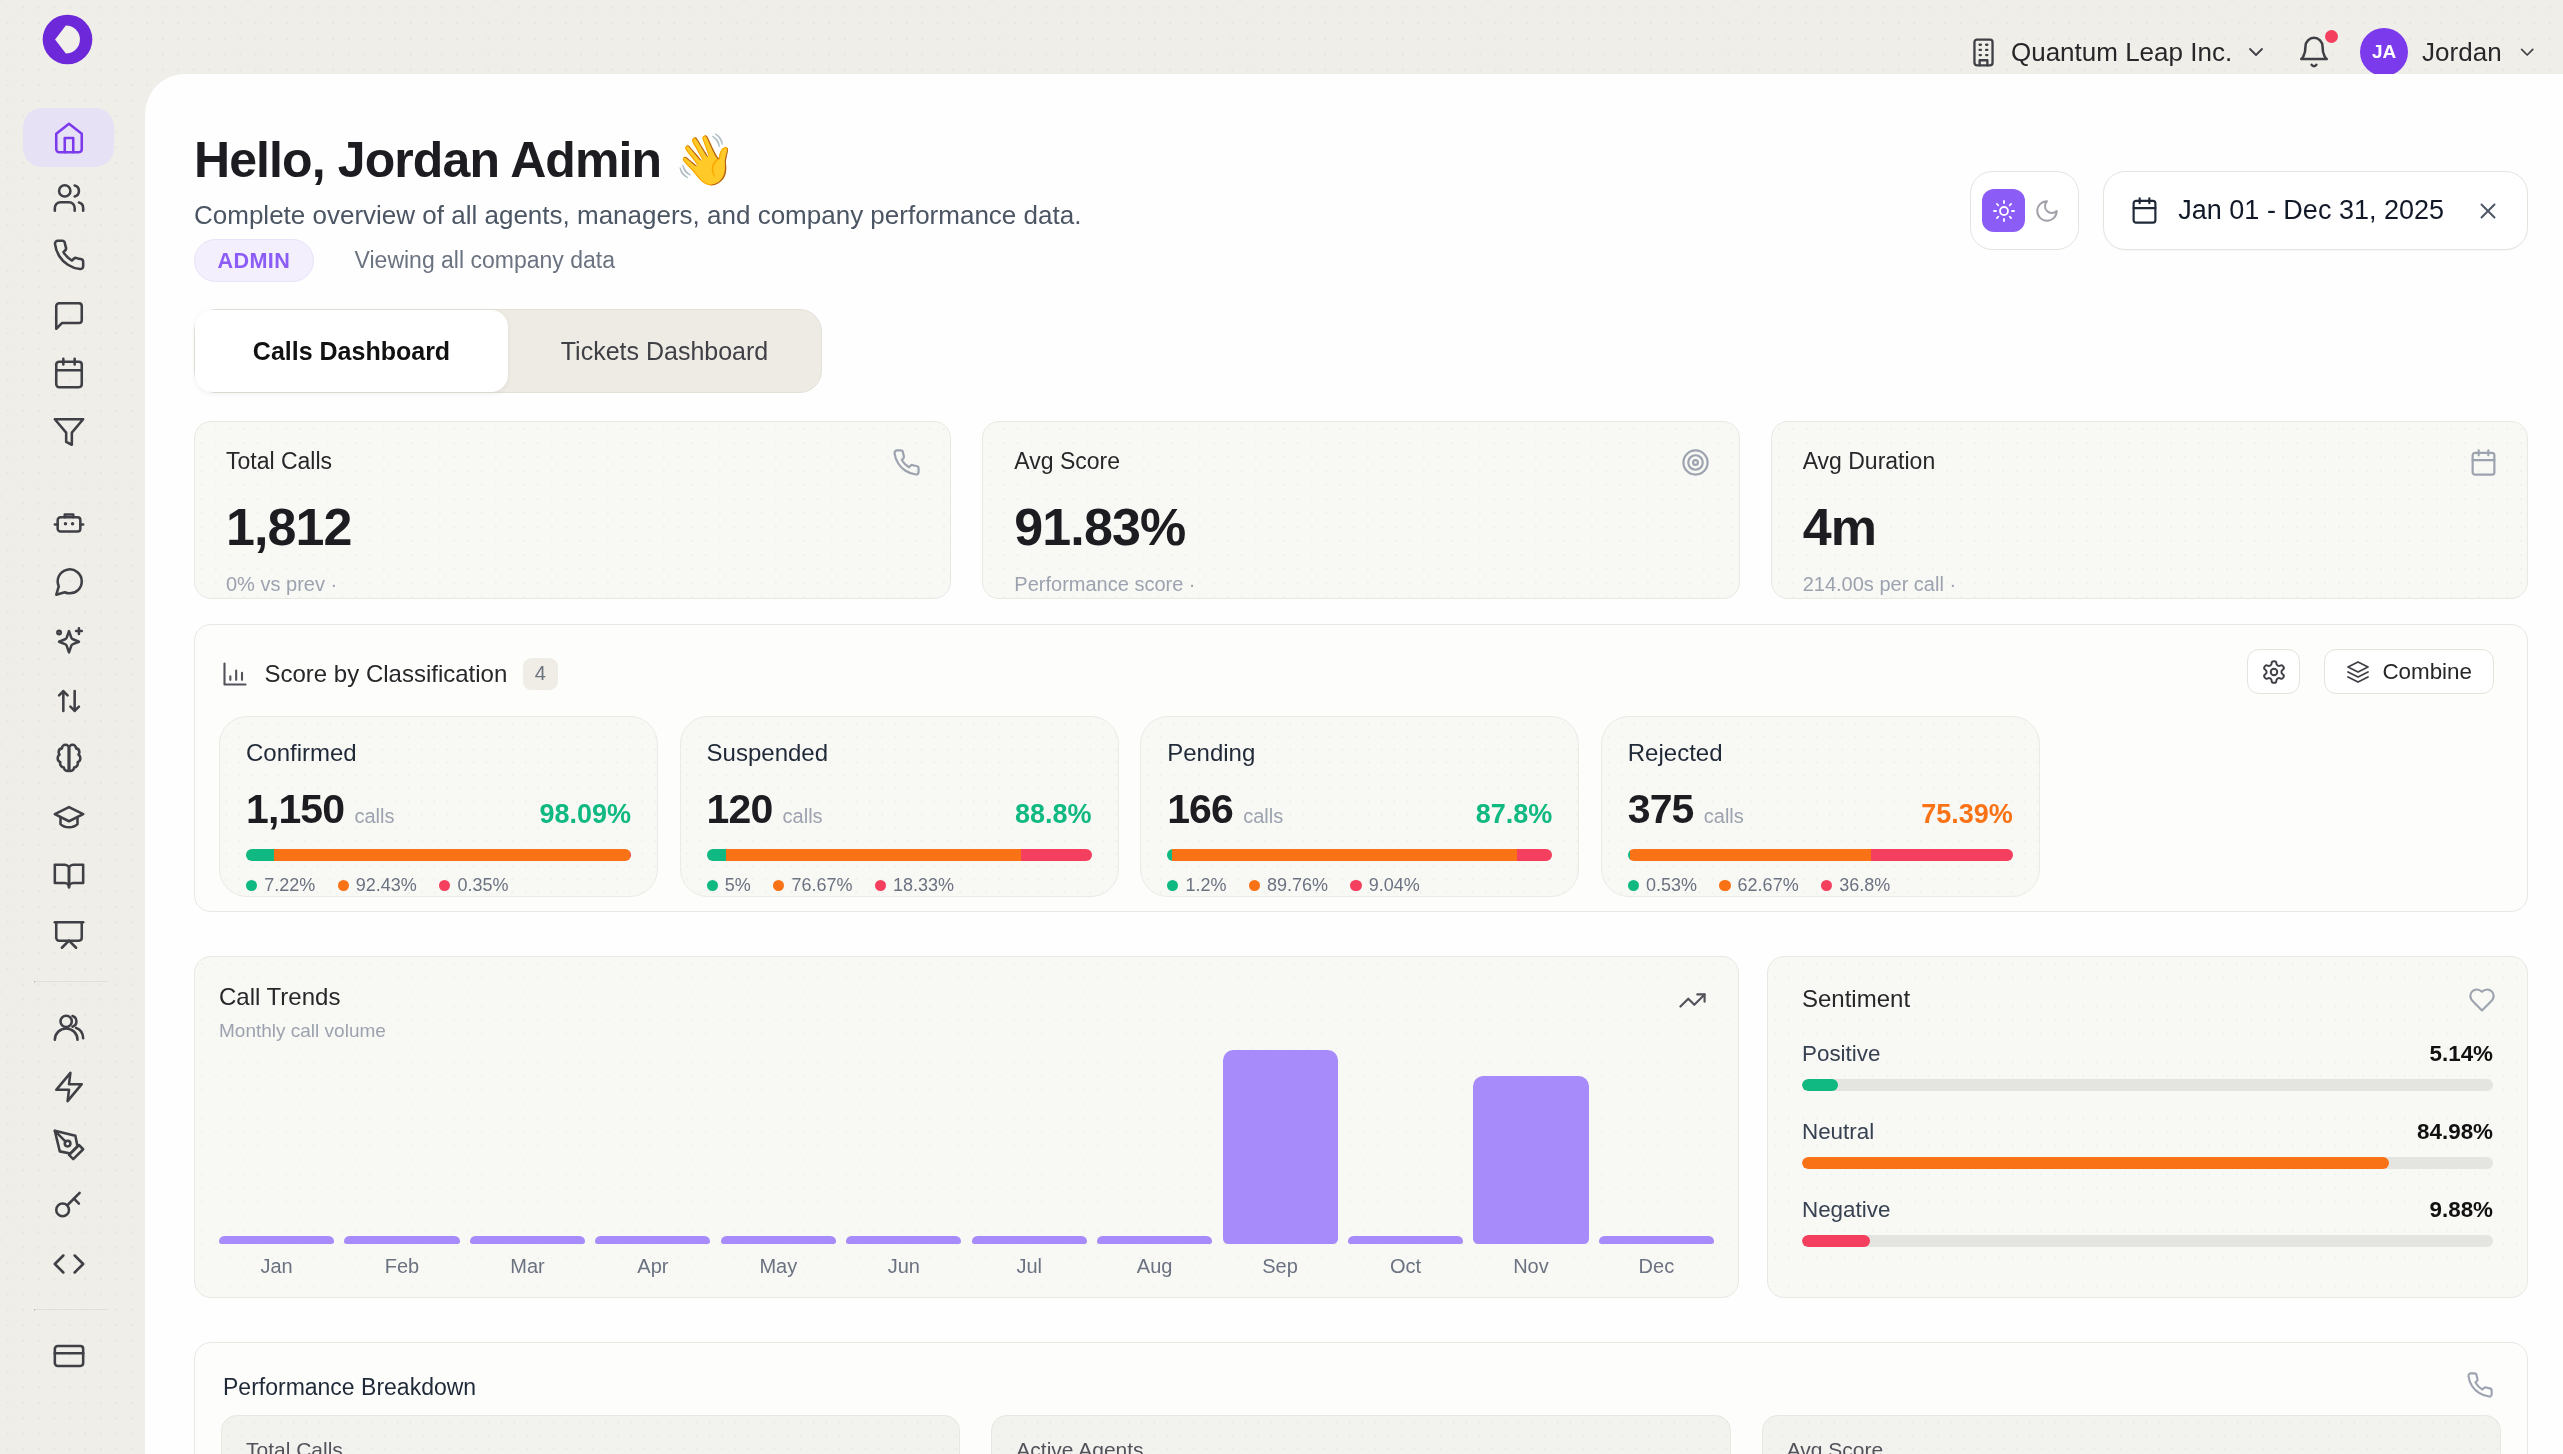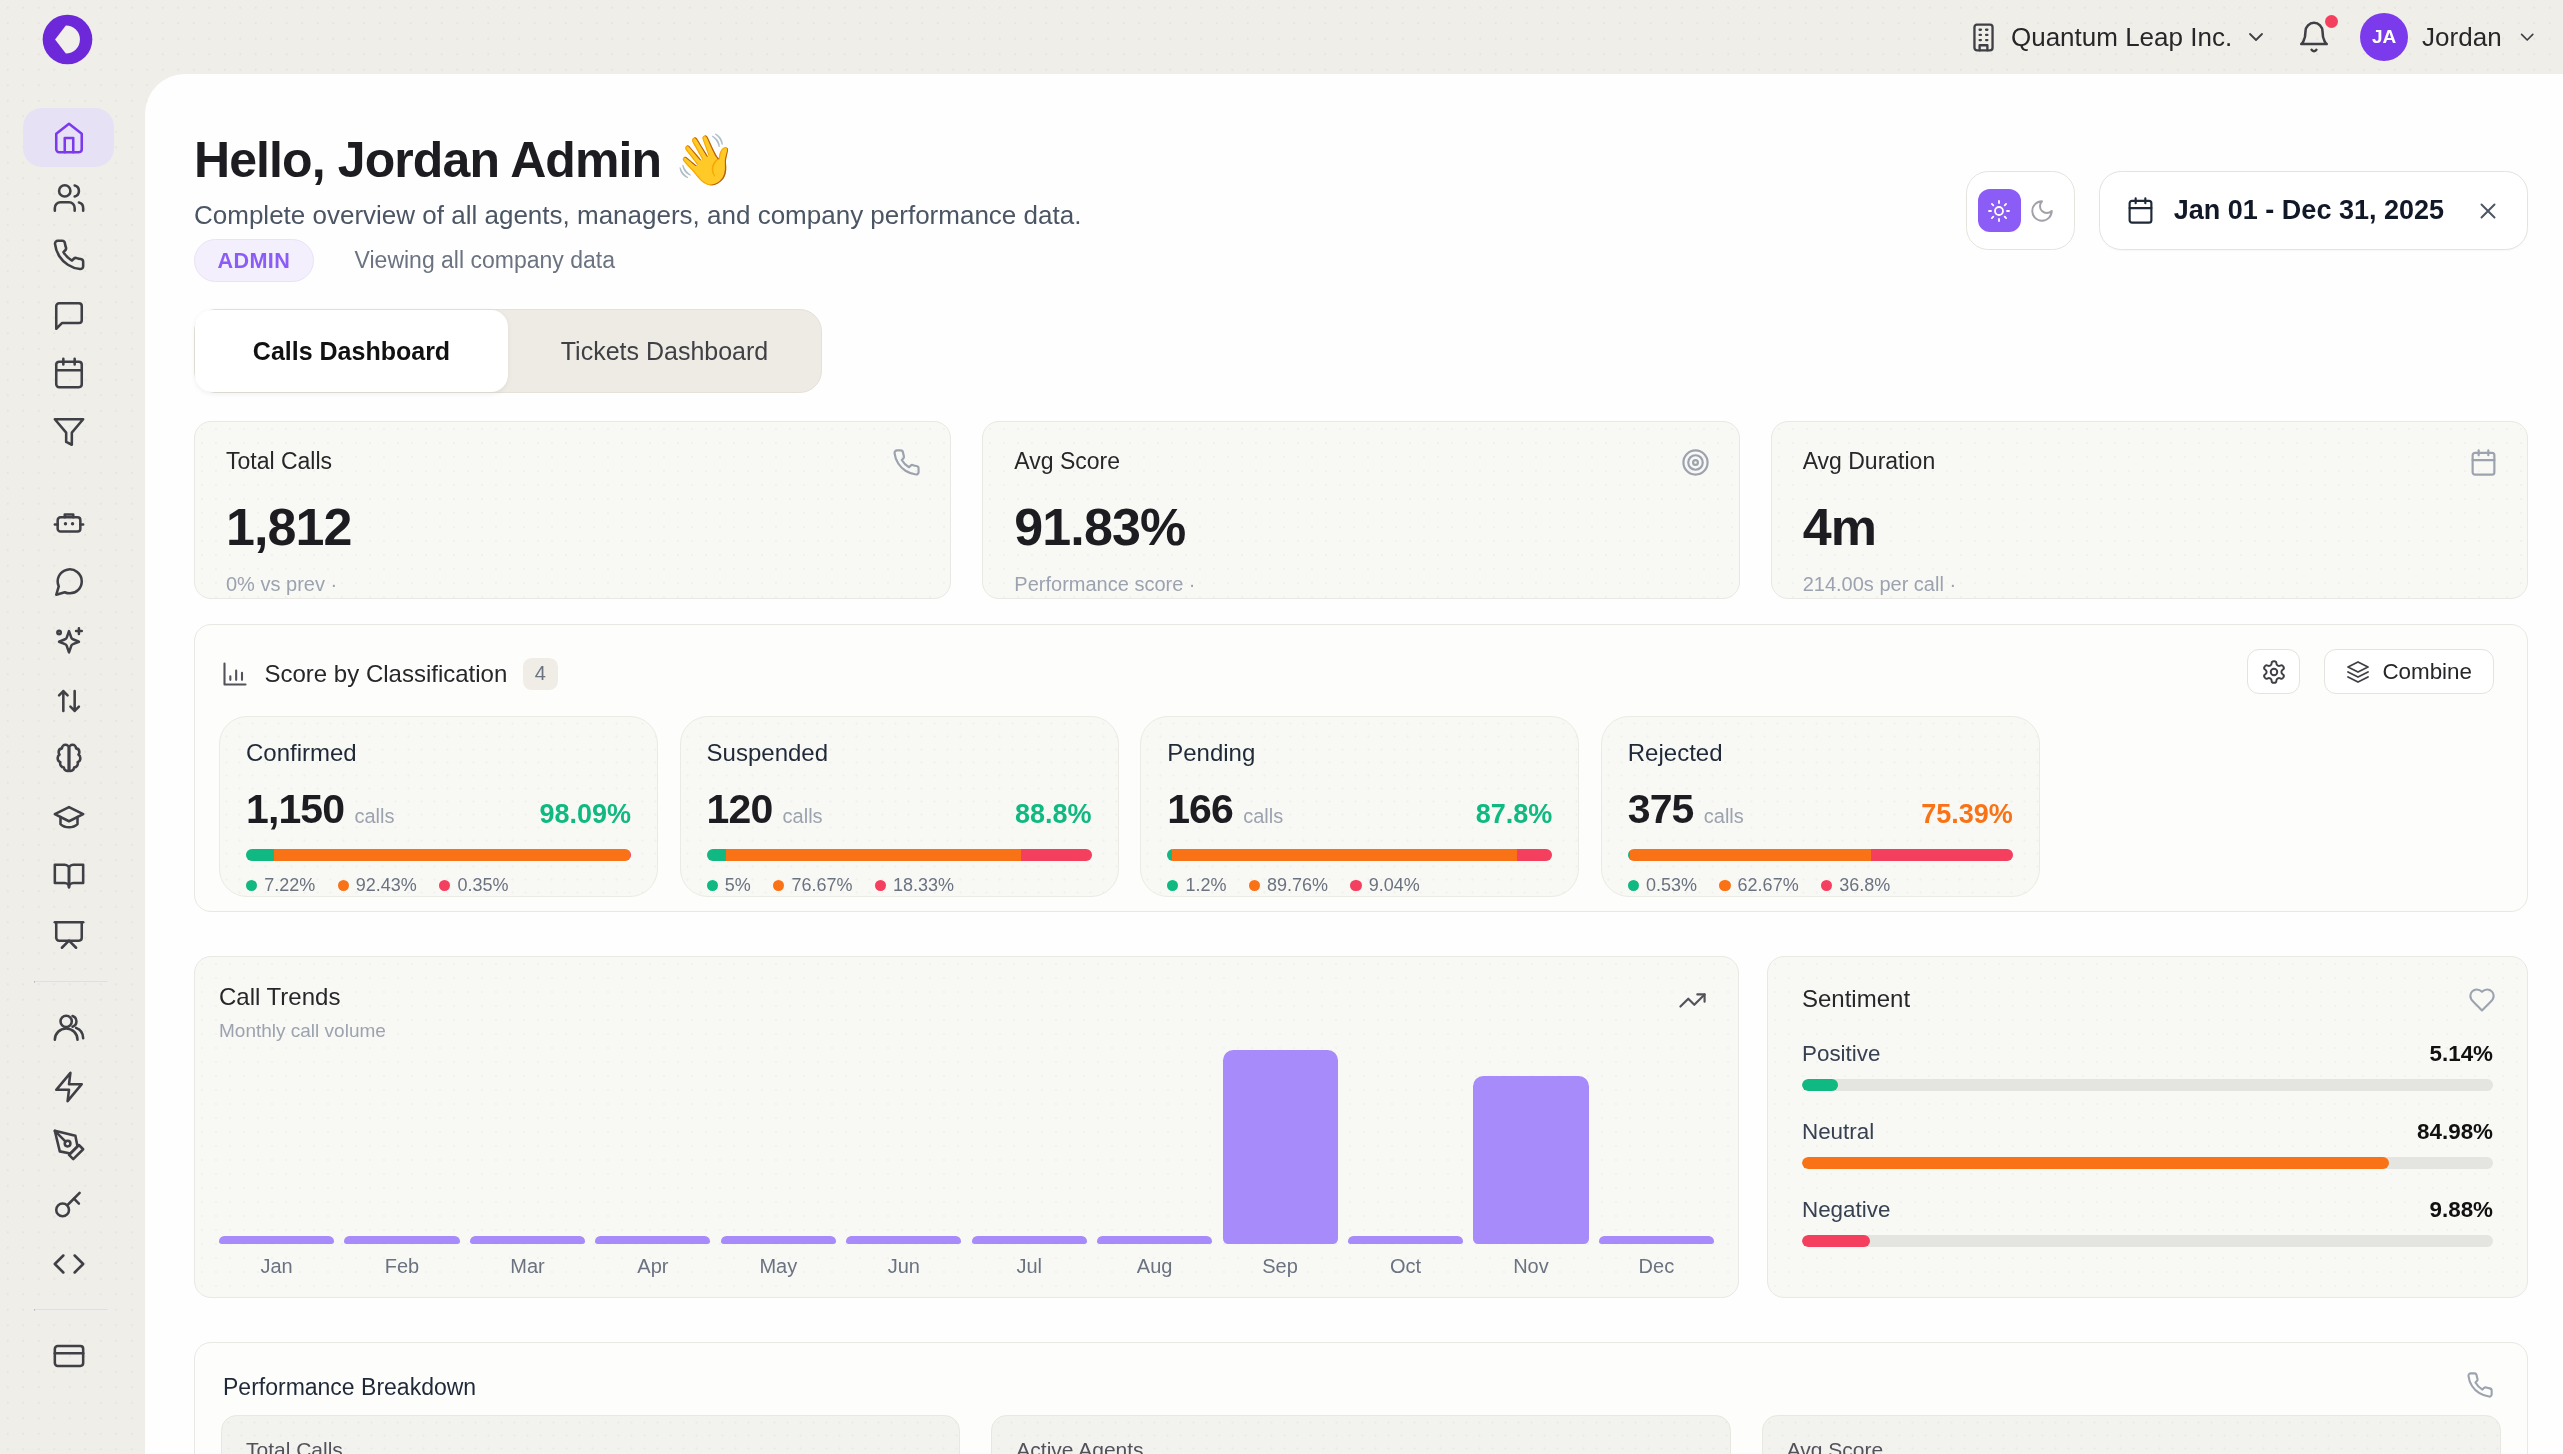--- a/index.html
+++ b/index.html
@@ -11,21 +11,21 @@
   html,body{width:2563px;height:1454px;overflow:hidden}
   body{font-family:"Liberation Sans","DejaVu Sans",sans-serif;color:var(--ink);}
   .page{position:relative;width:2563px;height:1454px;background:var(--cream);
     background-image:radial-gradient(circle,rgba(50,50,40,.05) 1.3px,transparent 1.3px);
     background-size:15.5px 15.5px;overflow:hidden}
   svg.icn{display:block;stroke:#3f3f46;fill:none;stroke-width:1.8;stroke-linecap:round;stroke-linejoin:round}
 
   
   .topbar{position:absolute;left:0;top:0;width:100%;height:74px}
   .logo{position:absolute;left:41px;top:13px;width:53px;height:53px}
-  .topbar-right{position:absolute;right:25px;top:0;height:74px;display:flex;align-items:center;gap:29px}
+  .topbar-right{position:absolute;right:25px;top:15px;height:74px;display:flex;align-items:center;gap:29px}
   .org-select{display:flex;align-items:center;gap:12px;background:none;border:none;cursor:pointer;
     font:500 26px "Liberation Sans",sans-serif;color:#27272a}
   .icon-btn{position:relative;background:none;border:none;cursor:pointer}
   .bell-dot{position:absolute;top:-5.2px;right:-7px;width:13px;height:13px;border-radius:50%;background:var(--red)}
   .user-menu{display:flex;align-items:center;gap:14px;background:none;border:none;cursor:pointer;
     font:500 26px "Liberation Sans",sans-serif;color:#27272a}
   .avatar{width:48px;height:48px;border-radius:50%;background:var(--accent);color:#fff;
     display:flex;align-items:center;justify-content:center;font:700 19px "Liberation Sans",sans-serif}
 
   
@@ -50,21 +50,21 @@
   .theme-toggle{width:109px;height:79px;background:#fff;border:0.9px solid #e5e3dd;border-radius:22.4px;
     display:flex;align-items:center;justify-content:center;gap:8.6px}
   .theme-sun{width:43px;height:43px;border-radius:12px;background:#8b5cf6;border:none;cursor:pointer;
     display:flex;align-items:center;justify-content:center}
   .theme-sun svg.icn{stroke:#fff;width:24px;height:24px}
   .theme-moon{width:34px;height:34px;border:none;background:none;cursor:pointer}
   .theme-moon svg.icn{stroke:#a1a1aa;width:26px;height:26px}
   .date-chip{height:79px;background:#fff;border:0.9px solid #e5e3dd;border-radius:22.4px;display:flex;align-items:center;
     gap:19px;padding:0 26px;box-shadow:0 0.9px 1.7px rgba(0,0,0,.03)}
   .date-chip svg.icn{width:29px;height:29px;stroke:#1f2937}
-  .date-text{font-size:27px;font-weight:700;color:#111827;white-space:nowrap}
+  .date-text{font-size:27px;font-weight:400;color:#111827;white-space:nowrap}
   .date-x{background:none;border:none;cursor:pointer;margin-left:12px}
   .date-x svg.icn{width:26px;height:26px;stroke:#4b5563}
 
   .tabs{position:absolute;left:49px;top:235px;width:628px;height:84px;background:#edebe3;border:0.9px solid #e3e1d8;
     border-radius:22.4px;display:flex;}
   .tab{flex:1;border:none;background:none;border-radius:17px;font-size:25px;color:#3f3f46;cursor:pointer;font-weight:500}
   .tab.active{background:#fff;font-weight:700;color:#111;box-shadow:0 1.7px 5.2px rgba(0,0,0,.06)}
 
   
   .stats-grid{position:absolute;left:49px;top:347px;width:2334px;display:grid;grid-template-columns:1fr 1fr 1fr;gap:31px}

